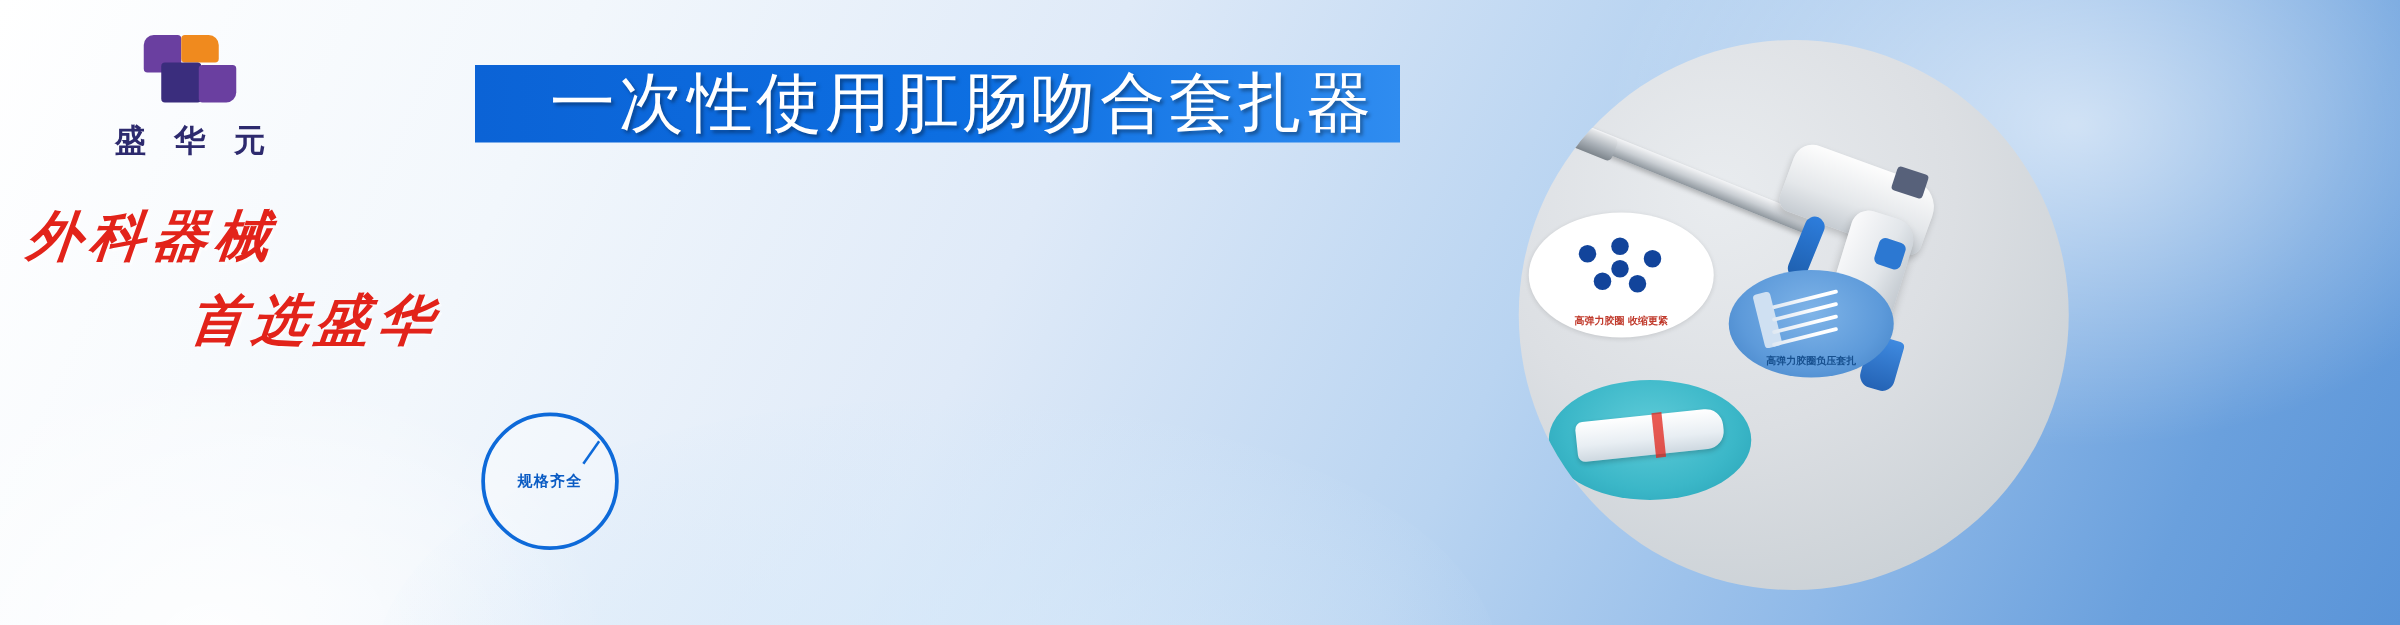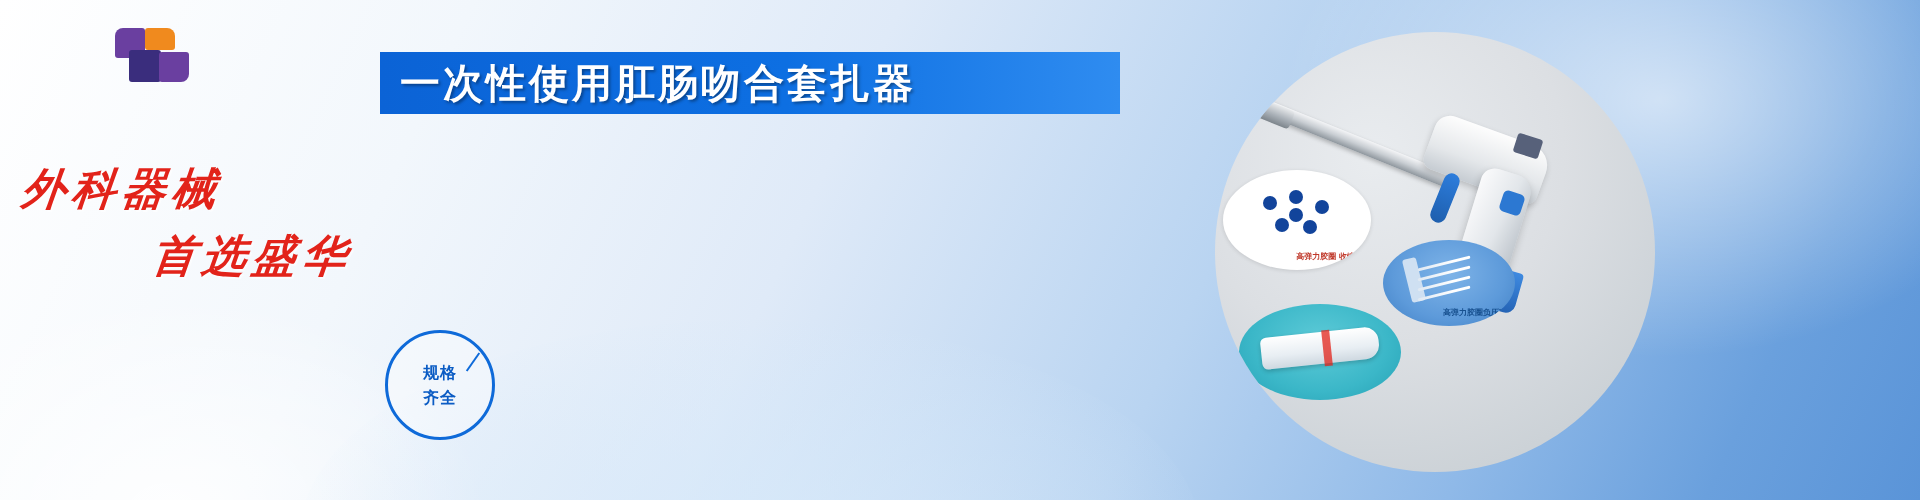--- a/index.html
+++ b/index.html
@@ -113,25 +113,25 @@
     height: 62px;
     background: linear-gradient(90deg, #0b63d6 0%, #0d6fe2 55%, #2f8cf0 100%);
   }
   .headline-text {
     position: absolute;
     left: 400px;
     top: 50px;
     width: 700px;
     height: 66px;
     line-height: 66px;
-    text-align: left;
+    text-align: right;
     color: #ffffff;
     font-family: "DejaVu Sans", sans-serif;
-    font-weight: bold;
-    font-size: 40px;
+    font-weight: normal;
+    font-size: 52px;
     letter-spacing: 3px;
     text-shadow: 2px 2px 3px rgba(0,0,0,0.35);
   }
   .subhead {
     position: absolute;
     left: 355px;
     top: 178px;
     width: 760px;
     text-align: center;
     color: #0a5fd0;
@@ -152,24 +152,24 @@
   }
   .feature {
     width: 104px;
     height: 104px;
     border-radius: 50%;
     border: 3px solid #0e6ad9;
     background: rgba(255,255,255,0.35);
     color: #0b5cc4;
     font-family: "DejaVu Sans", sans-serif;
     font-weight: bold;
-    font-size: 16px;
+    font-size: 12px;
     line-height: 25px;
     display: flex;
-    flex-direction: column;
+    flex-direction: row;
     align-items: center;
     justify-content: center;
     letter-spacing: 1px;
     position: relative;
   }
   .feature .slash {
     position: absolute;
     right: 18px;
     top: 18px;
     width: 2px;
@@ -291,30 +291,30 @@
   .ring-dot {
     position: absolute;
     width: 14px;
     height: 14px;
     border-radius: 50%;
     background: #12449b;
   }
   .inset-caption {
     position: absolute;
     width: 100%;
-    text-align: right;
+    text-align: center;
     bottom: 8px;
     font-size: 8px;
     color: #c0392b;
     font-family: "DejaVu Sans", sans-serif;
     font-weight: bold;
   }
   .inset-needles {
     left: 168px;
-    top: 208px;
+    top: 184px;
     width: 132px;
     height: 86px;
     background: radial-gradient(ellipse at 50% 40%, #7fb4e8 0%, #5d9ada 60%, #3f7fc4 100%);
   }
   .needle {
     position: absolute;
     width: 54px;
     height: 3px;
     background: linear-gradient(90deg, #dfe8f2 0%, #ffffff 70%);
     border-radius: 2px;
@@ -369,20 +369,21 @@
   <div class="glow-b"></div>
   <div class="glow-c"></div>
 
   <div class="logo">
     <div class="logo-mark">
       <div class="logo-sq sq1"></div>
       <div class="logo-sq sq2"></div>
       <div class="logo-sq sq3"></div>
       <div class="logo-sq sq4"></div>
     </div>
+    <div class="logo-text">盛 华 元</div>
   </div>
 
   <div class="slogan">
     <div class="slogan-l1">外科器械</div>
     <div class="slogan-l2">首选盛华</div>
   </div>
 
   <div class="headline-bar"></div>
   <div class="headline-text">一次性使用肛肠吻合套扎器</div>
 

